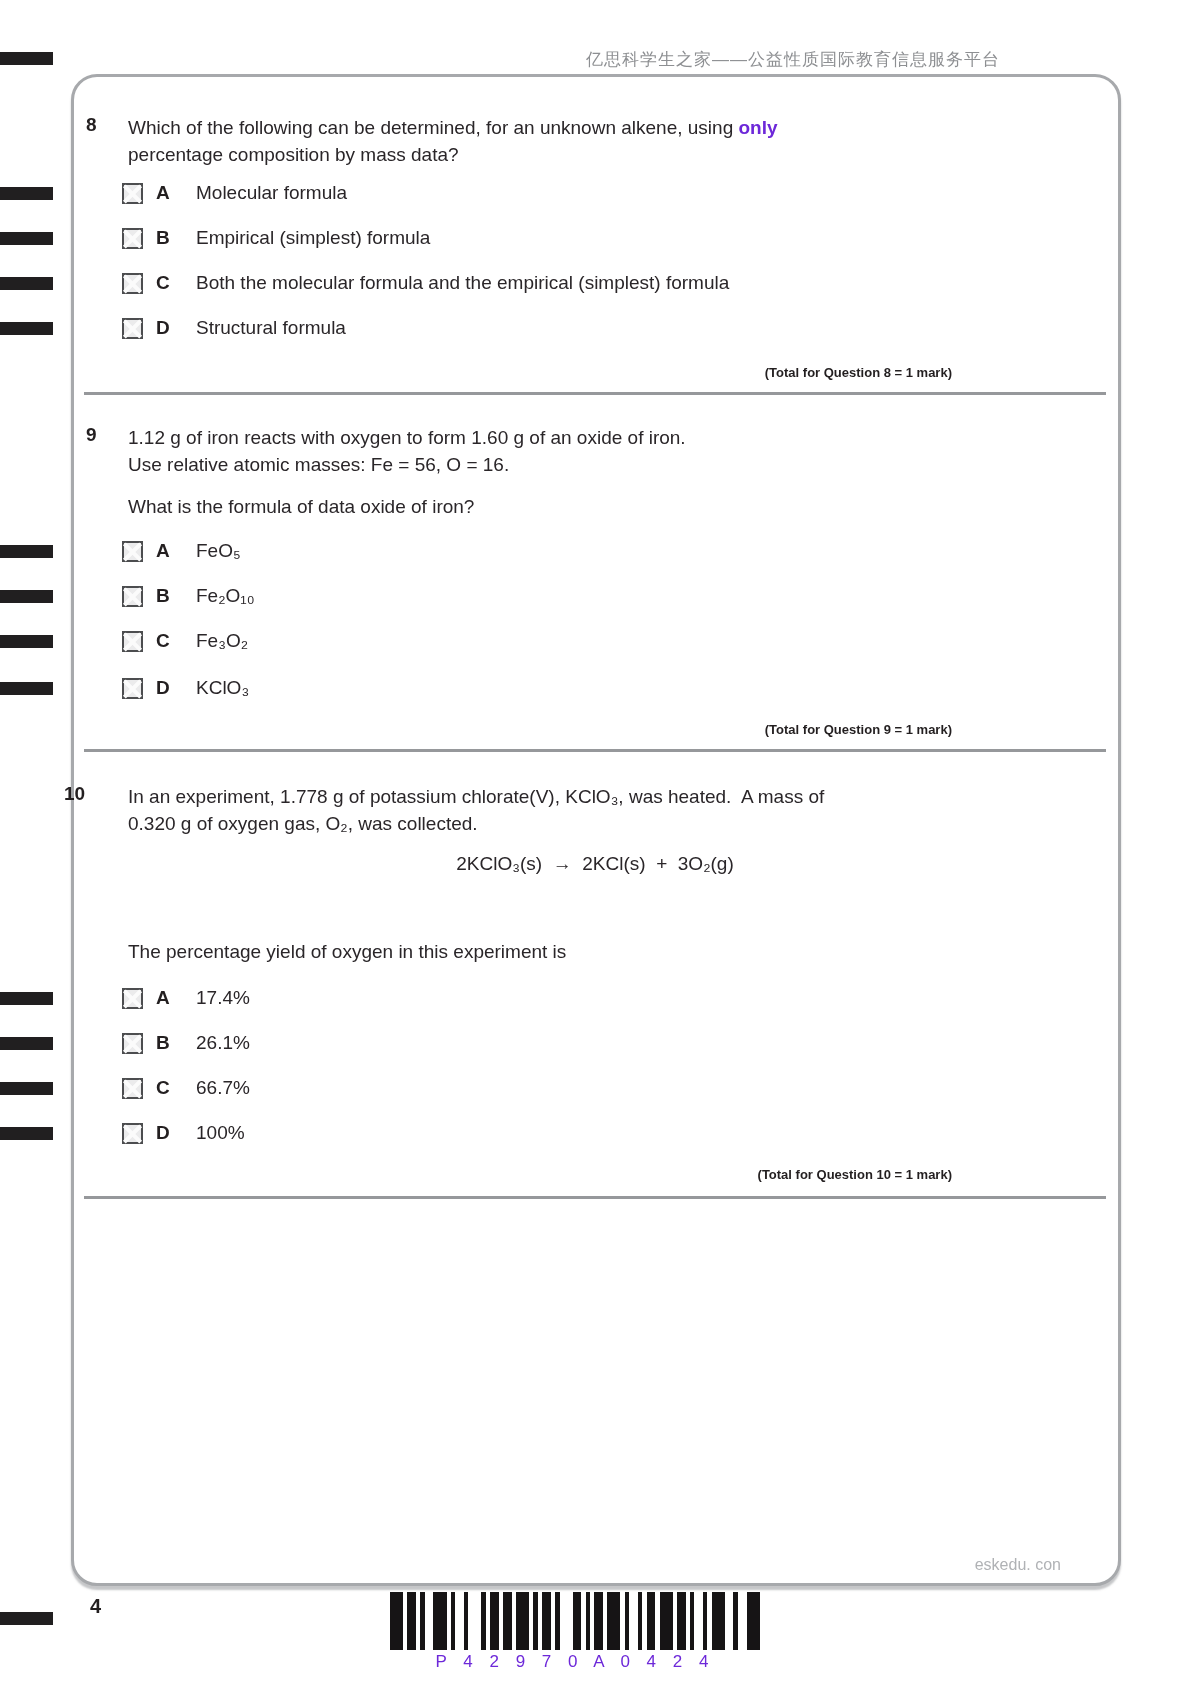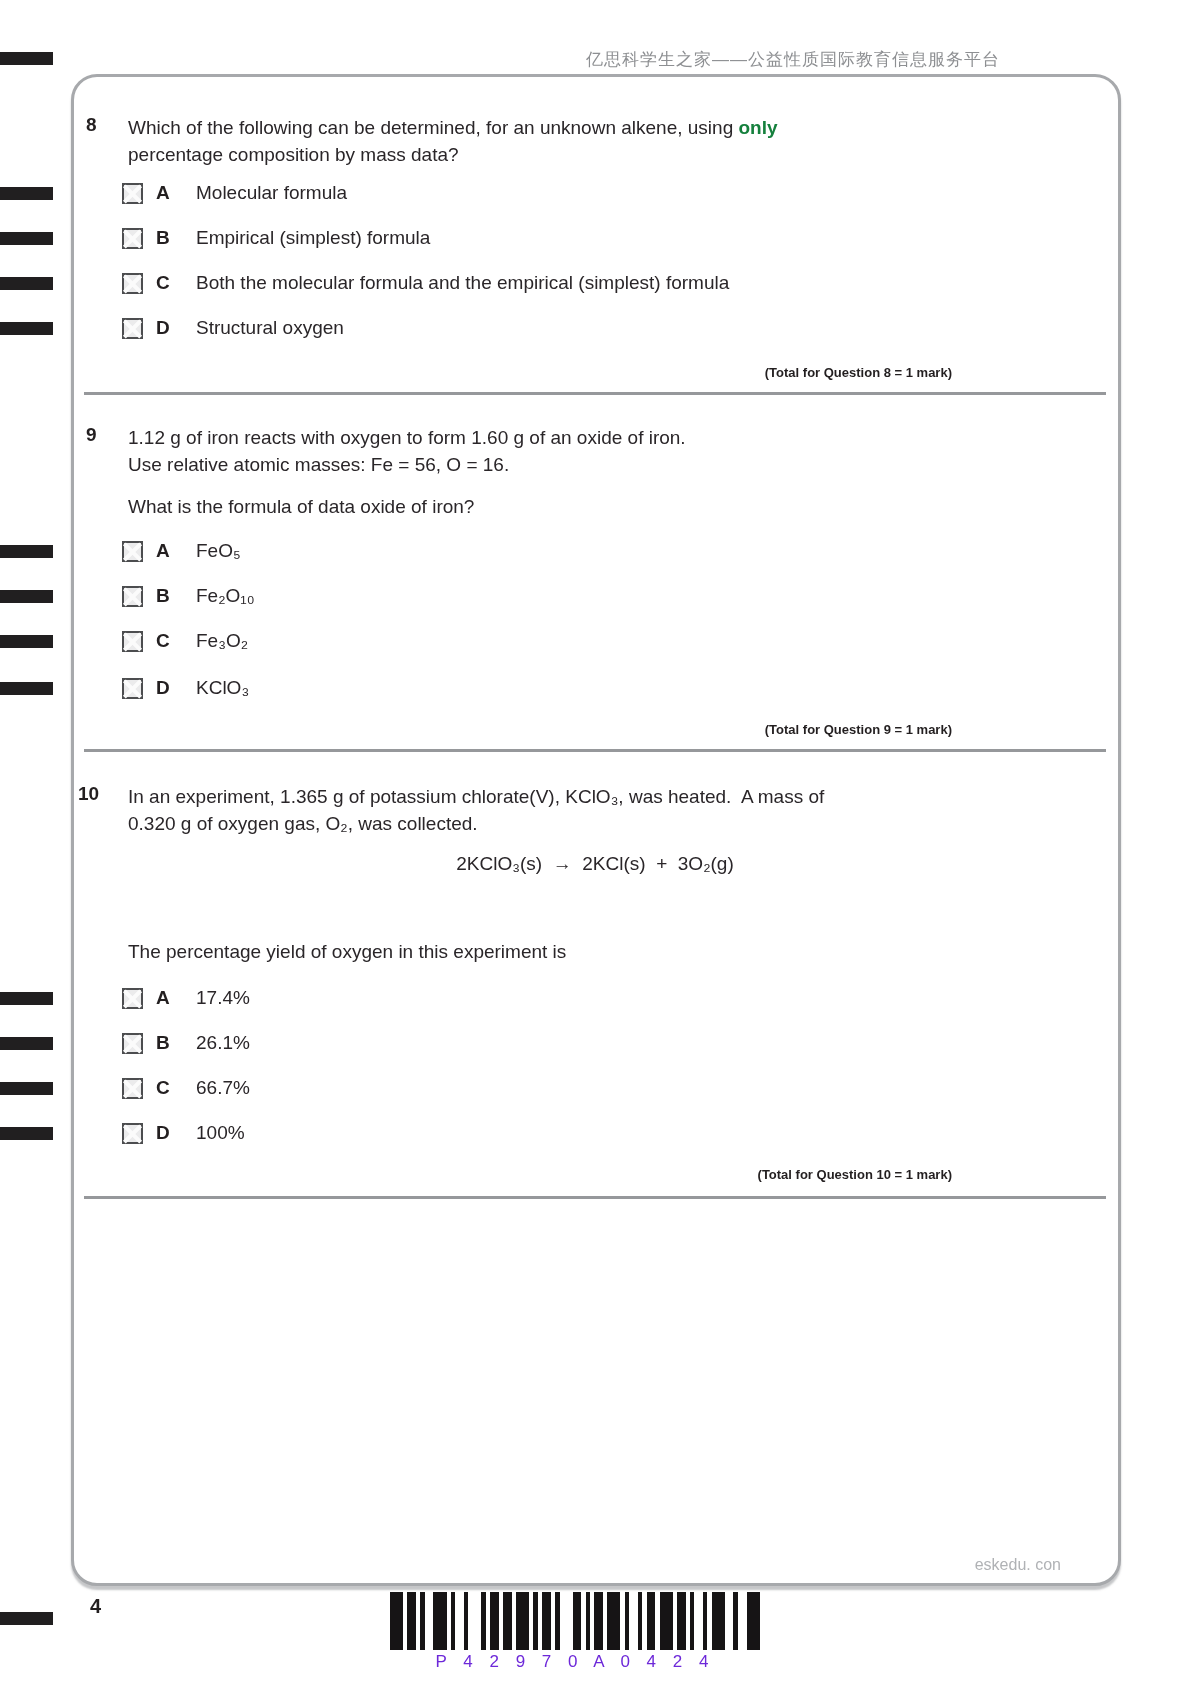--- a/index.html
+++ b/index.html
@@ -12,21 +12,21 @@
   
   .banner{position:absolute;top:48px;right:191px;font-size:17px;color:#8d8f92;letter-spacing:1px;}
 
   
   .qbox{position:absolute;left:71px;top:74px;width:1050px;height:1512px;border:3px solid #a7a9ac;
         border-radius:26px;box-sizing:border-box;background:#fff;
         box-shadow:0 4px 2px rgba(150,152,155,.55);}
 
   .qnum{position:absolute;font-size:19px;font-weight:bold;color:#231f20;}
   .qtext{position:absolute;left:128px;width:950px;font-size:19px;line-height:27px;color:#2a2629;white-space:pre-wrap;}
-  .qtext b{color:#15803d;}
+  .qtext b{color:#6d28d9;}
 
   .opt{position:absolute;left:122px;display:flex;align-items:center;height:26px;}
   .cb{width:21px;height:21px;box-sizing:border-box;border:2px solid #4c4d4f;background:#ebebec;
       position:relative;flex:none;}
   .cb::before,.cb::after{content:"";position:absolute;left:-3px;top:7px;width:23px;height:4px;background:#fbfbfb;}
   .cb::before{transform:rotate(45deg);}
   .cb::after{transform:rotate(-45deg);}
   .opt-letter{font-weight:bold;font-size:19px;color:#231f20;margin-left:13px;width:40px;flex:none;}
   .opt-label{font-size:19px;color:#2a2629;white-space:pre;}
 
@@ -82,21 +82,21 @@
     <span class="opt-label">Empirical (simplest) formula</span>
   </div>
   <div class="opt" style="top:270px">
     <span class="cb"></span>
     <span class="opt-letter">C</span>
     <span class="opt-label">Both the molecular formula and the empirical (simplest) formula</span>
   </div>
   <div class="opt" style="top:315px">
     <span class="cb"></span>
     <span class="opt-letter">D</span>
-    <span class="opt-label">Structural oxygen</span>
+    <span class="opt-label">Structural formula</span>
   </div>
 
   <div class="total" style="top:365px">(Total for Question 8 = 1 mark)</div>
   <div class="sep" style="top:392px"></div>
 
   <div class="qnum" style="left:86px;top:424px">9</div>
   <div class="qtext" style="top:424px"><span>1.12 g of iron reacts with oxygen to form 1.60 g of an oxide of iron.</span>
 <span>Use relative atomic masses: Fe = 56, O = 16.</span></div>
   <div class="qtext" style="top:493px">What is the formula of data oxide of iron?</div>
 
@@ -117,22 +117,22 @@
   </div>
   <div class="opt" style="top:675px">
     <span class="cb"></span>
     <span class="opt-letter">D</span>
     <span class="opt-label">KClO₃</span>
   </div>
 
   <div class="total" style="top:722px">(Total for Question 9 = 1 mark)</div>
   <div class="sep" style="top:749px"></div>
 
-  <div class="qnum" style="left:78px;top:783px">10</div>
-  <div class="qtext" style="top:783px"><span>In an experiment, 1.365 g of potassium chlorate(V), KClO₃, was heated.  A mass of</span>
+  <div class="qnum" style="left:64px;top:783px">10</div>
+  <div class="qtext" style="top:783px"><span>In an experiment, 1.778 g of potassium chlorate(V), KClO₃, was heated.  A mass of</span>
 <span>0.320 g of oxygen gas, O₂, was collected.</span></div>
 
   <div class="equation" style="top:853px">2KClO₃(s)  →  2KCl(s)  +  3O₂(g)</div>
 
   <div class="qtext" style="top:938px">The percentage yield of oxygen in this experiment is</div>
 
   <div class="opt" style="top:985px">
     <span class="cb"></span>
     <span class="opt-letter">A</span>
     <span class="opt-label">17.4%</span>

